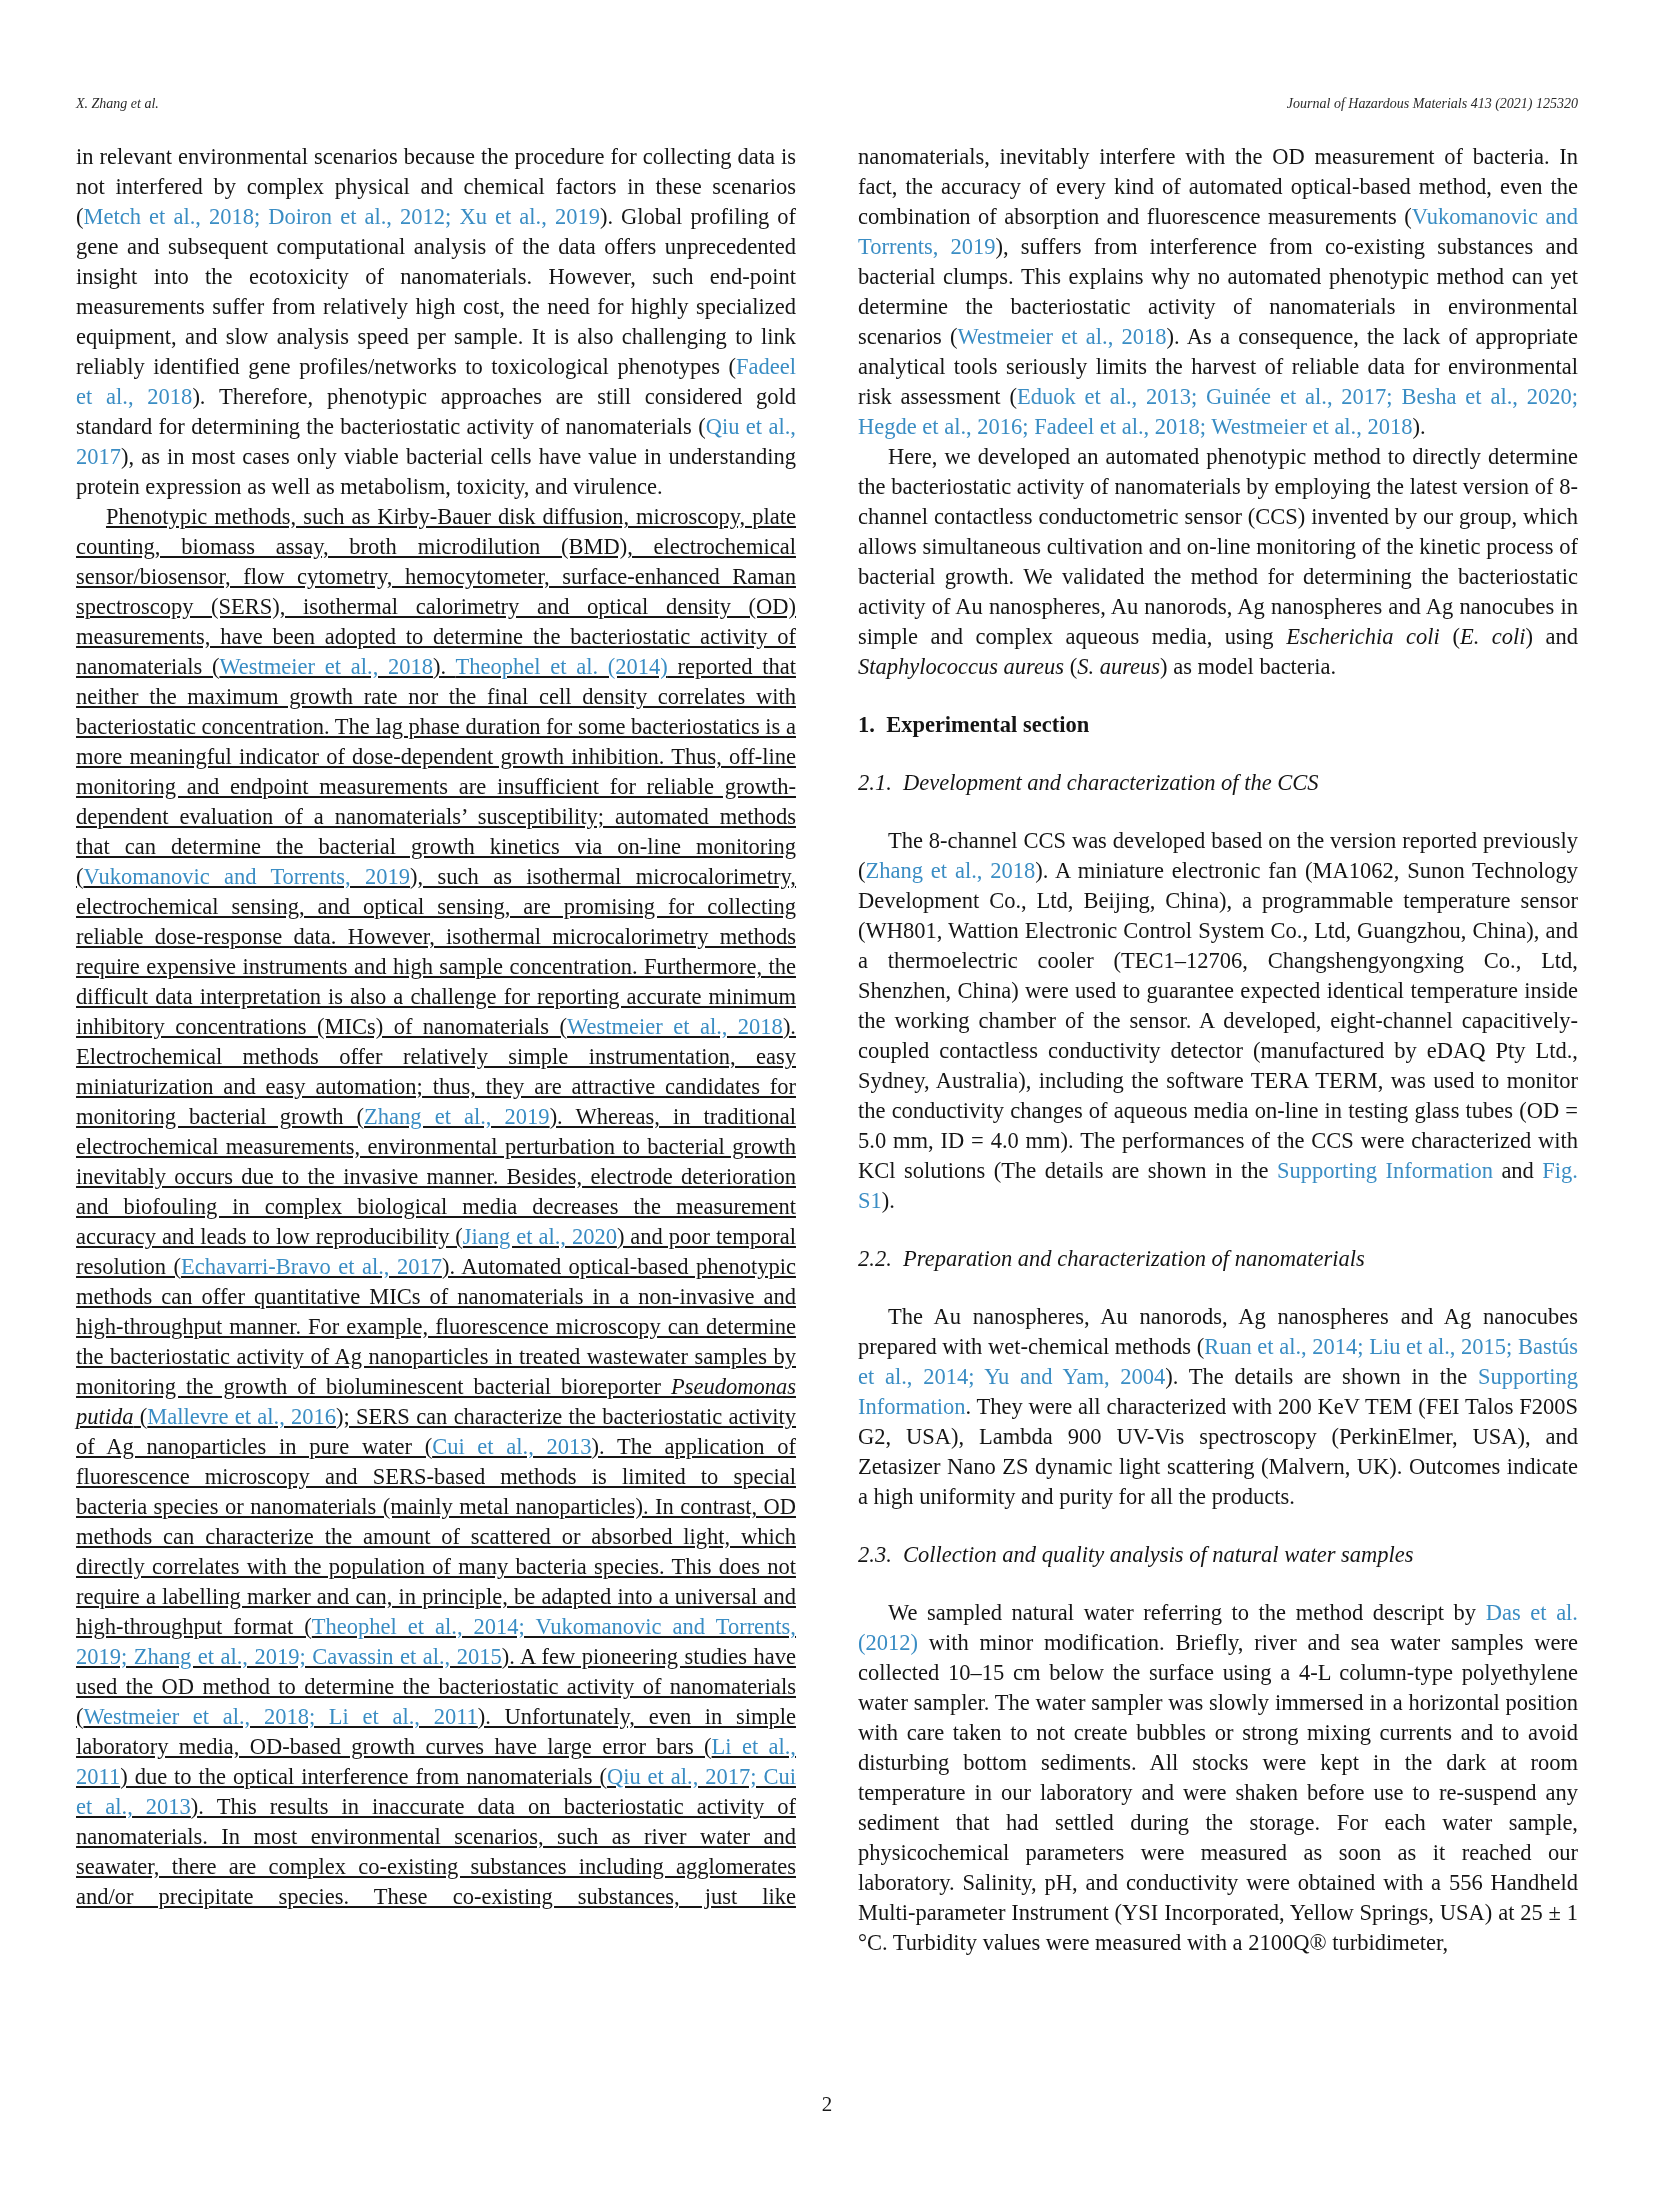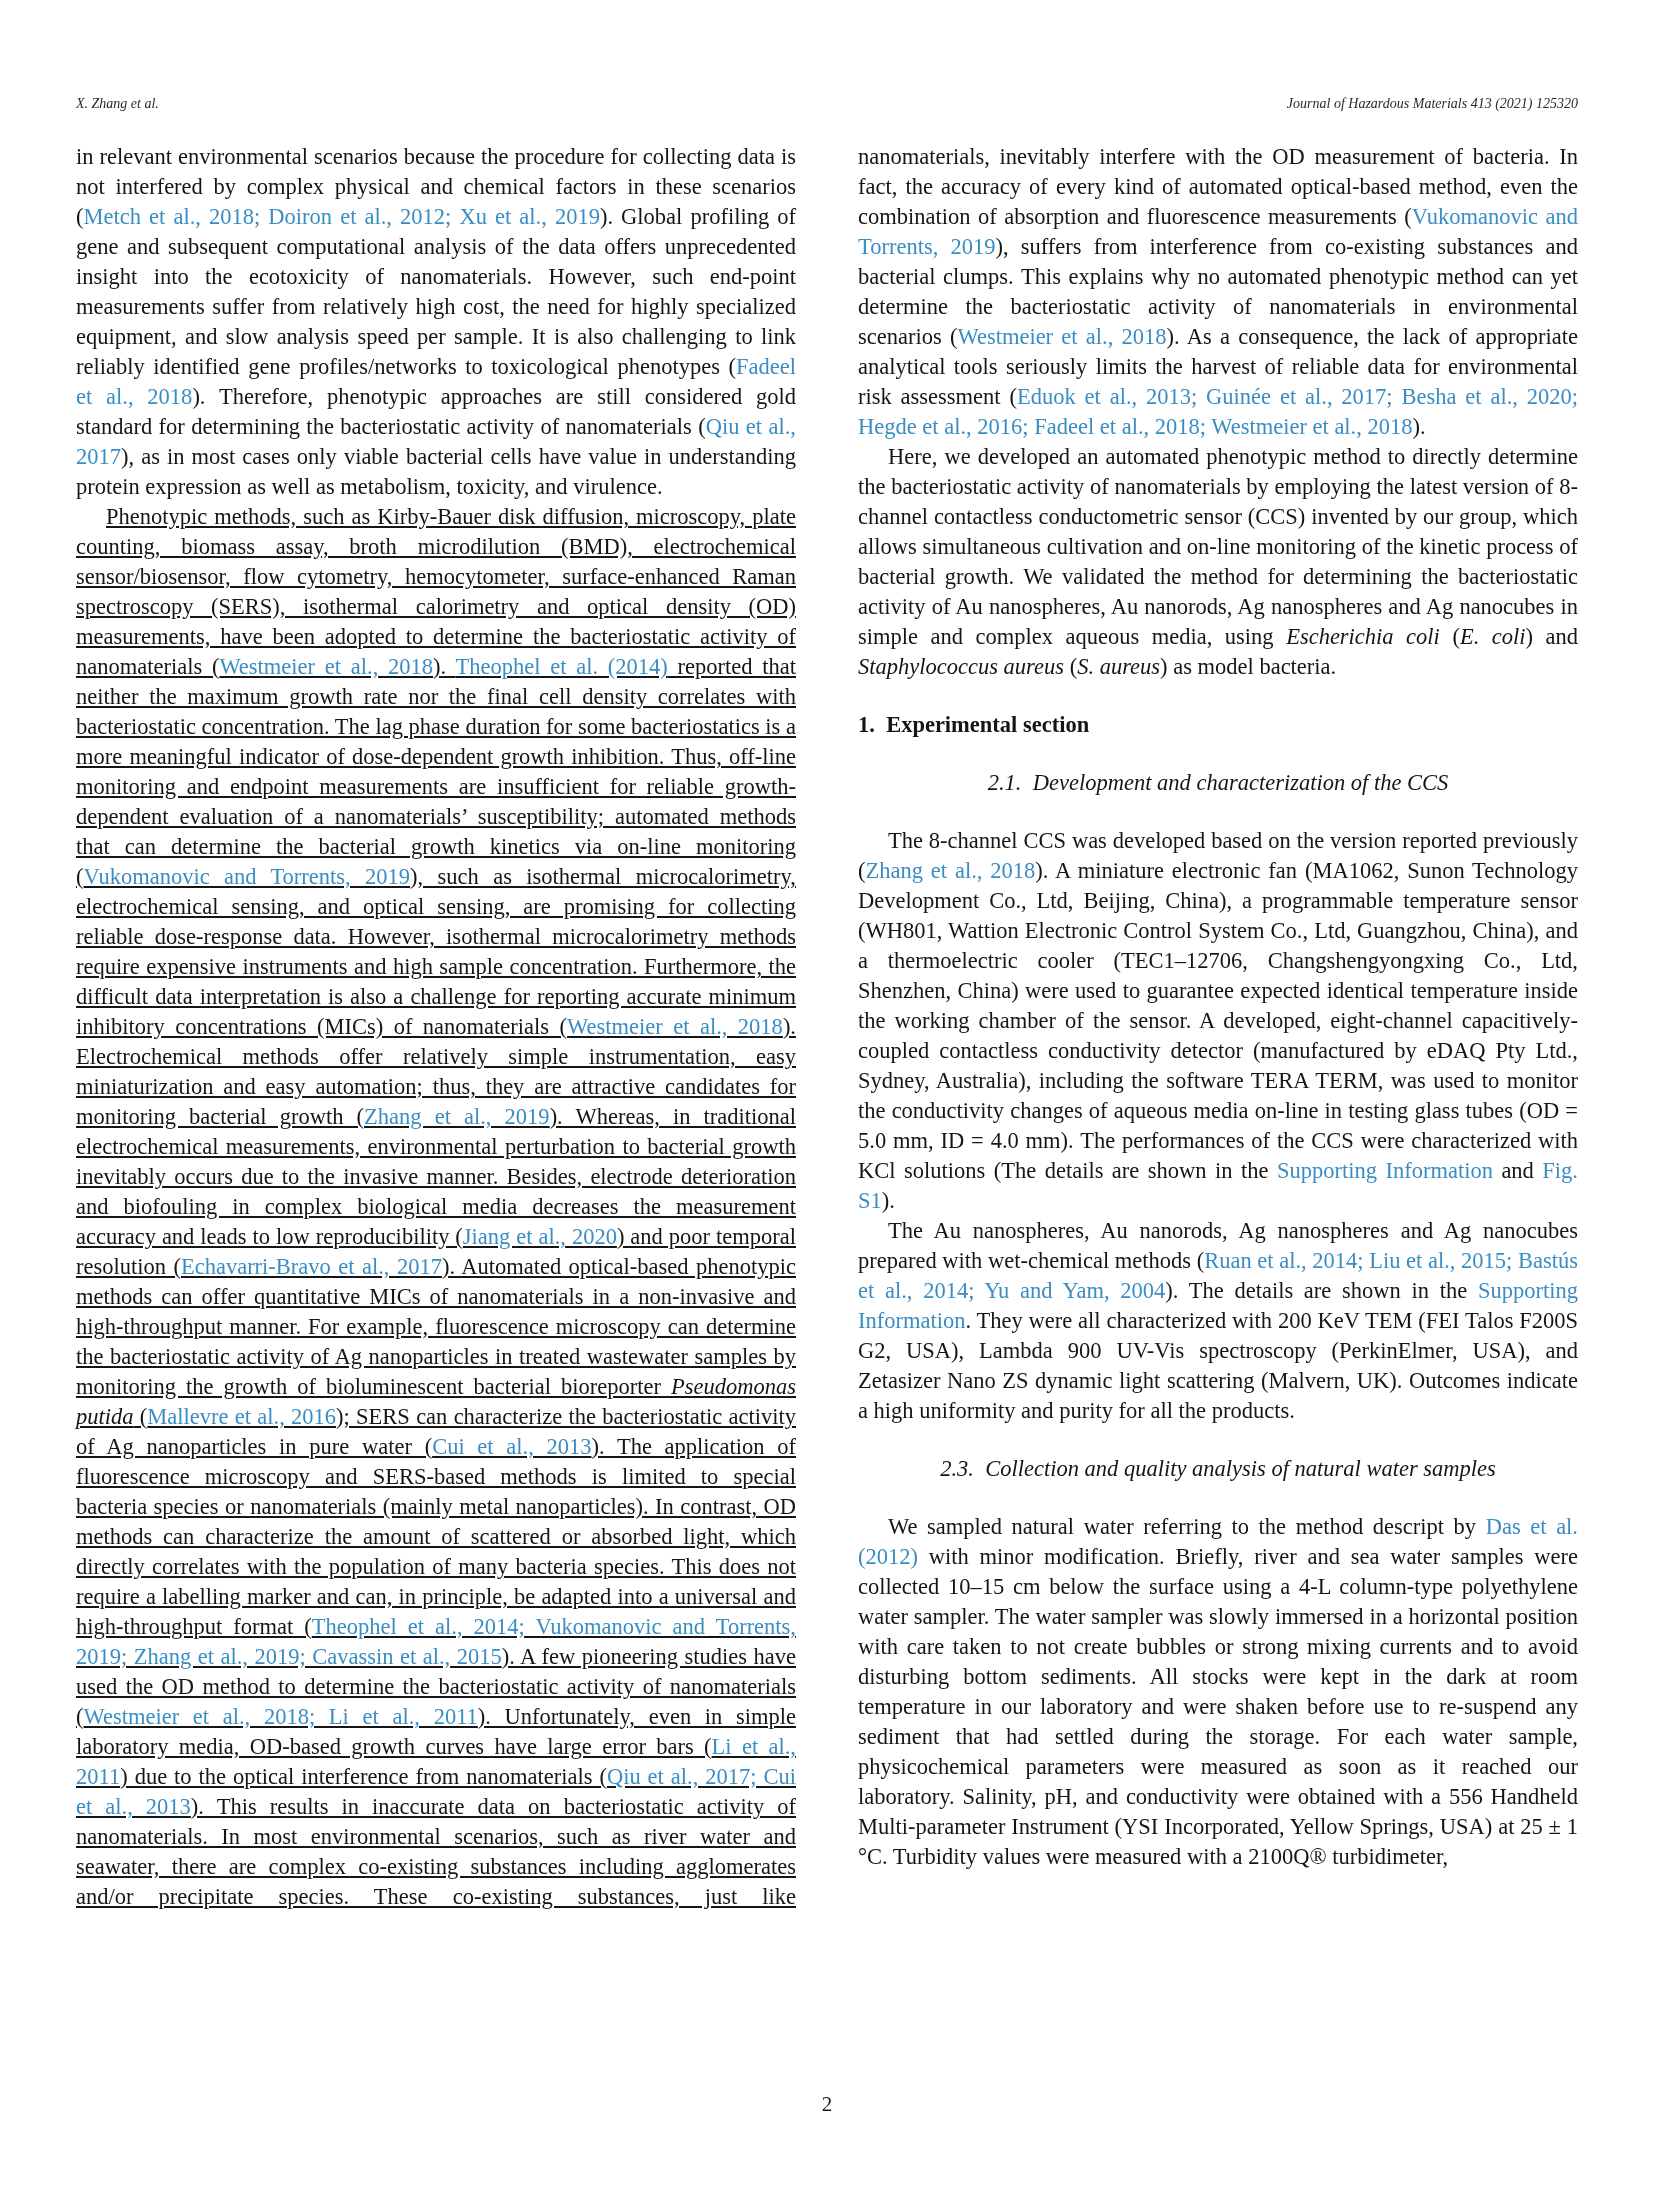--- a/index.html
+++ b/index.html
@@ -38,21 +38,21 @@
   .p.indent { text-indent: 30px; }
   .p.jl { text-align-last: justify; text-decoration: underline; }
   .cite { color: var(--link); }
   .it { font-style: italic; }
   .bh2 {
     font-weight: bold; font-size: 22.5px;
     margin: 28px 0 28px 0; text-align: left;
   }
   .bh3 {
     font-style: italic; font-weight: normal; font-size: 22.5px;
-    margin: 28px 0 28px 0; text-align: center;
+    margin: 28px 0 28px 0; text-align: left;
   }
   .col > :first-child { margin-top: 0; }
 
   .page-footer {
     position: absolute;
     top: 2092px; left: 0; width: 1654px;
     text-align: center; font-size: 21px; color: #1a1a1a;
   }
 </style>
 </head>
@@ -69,20 +69,21 @@
     <div class="col">
         <p class="p"><span>in relevant environmental scenarios because the procedure for collecting data is not interfered by complex physical and chemical factors in these scenarios (</span><span class="cite">Metch et al., 2018; Doiron et al., 2012; Xu et al., 2019</span><span>). Global profiling of gene and subsequent computational analysis of the data offers unprecedented insight into the ecotoxicity of nanomaterials. However, such end-point measurements suffer from relatively high cost, the need for highly specialized equipment, and slow analysis speed per sample. It is also challenging to link reliably identified gene profiles/networks to toxicological phenotypes (</span><span class="cite">Fadeel et al., 2018</span><span>). Therefore, phenotypic approaches are still considered gold standard for determining the bacteriostatic activity of nanomaterials (</span><span class="cite">Qiu et al., 2017</span><span>), as in most cases only viable bacterial cells have value in understanding protein expression as well as metabolism, toxicity, and virulence.</span></p>
         <p class="p indent jl"><span>Phenotypic methods, such as Kirby-Bauer disk diffusion, microscopy, plate counting, biomass assay, broth microdilution (BMD), electrochemical sensor/biosensor, flow cytometry, hemocytometer, surface-enhanced Raman spectroscopy (SERS), isothermal calorimetry and optical density (OD) measurements, have been adopted to determine the bacteriostatic activity of nanomaterials (</span><span class="cite">Westmeier et al., 2018</span><span>). </span><span class="cite">Theophel et al. (2014)</span><span> reported that neither the maximum growth rate nor the final cell density correlates with bacteriostatic concentration. The lag phase duration for some bacteriostatics is a more meaningful indicator of dose-dependent growth inhibition. Thus, off-line monitoring and endpoint measurements are insufficient for reliable growth-dependent evaluation of a nanomaterials’ susceptibility; automated methods that can determine the bacterial growth kinetics via on-line monitoring (</span><span class="cite">Vukomanovic and Torrents, 2019</span><span>), such as isothermal microcalorimetry, electrochemical sensing, and optical sensing, are promising for collecting reliable dose-response data. However, isothermal microcalorimetry methods require expensive instruments and high sample concentration. Furthermore, the difficult data interpretation is also a challenge for reporting accurate minimum inhibitory concentrations (MICs) of nanomaterials (</span><span class="cite">Westmeier et al., 2018</span><span>). Electrochemical methods offer relatively simple instrumentation, easy miniaturization and easy automation; thus, they are attractive candidates for monitoring bacterial growth (</span><span class="cite">Zhang et al., 2019</span><span>). Whereas, in traditional electrochemical measurements, environmental perturbation to bacterial growth inevitably occurs due to the invasive manner. Besides, electrode deterioration and biofouling in complex biological media decreases the measurement accuracy and leads to low reproducibility (</span><span class="cite">Jiang et al., 2020</span><span>) and poor temporal resolution (</span><span class="cite">Echavarri-Bravo et al., 2017</span><span>). Automated optical-based phenotypic methods can offer quantitative MICs of nanomaterials in a non-invasive and high-throughput manner. For example, fluorescence microscopy can determine the bacteriostatic activity of Ag nanoparticles in treated wastewater samples by monitoring the growth of bioluminescent bacterial bioreporter </span><span class="it">Pseudomonas putida</span><span> (</span><span class="cite">Mallevre et al., 2016</span><span>); SERS can characterize the bacteriostatic activity of Ag nanoparticles in pure water (</span><span class="cite">Cui et al., 2013</span><span>). The application of fluorescence microscopy and SERS-based methods is limited to special bacteria species or nanomaterials (mainly metal nanoparticles). In contrast, OD methods can characterize the amount of scattered or absorbed light, which directly correlates with the population of many bacteria species. This does not require a labelling marker and can, in principle, be adapted into a universal and high-throughput format (</span><span class="cite">Theophel et al., 2014; Vukomanovic and Torrents, 2019; Zhang et al., 2019; Cavassin et al., 2015</span><span>). A few pioneering studies have used the OD method to determine the bacteriostatic activity of nanomaterials (</span><span class="cite">Westmeier et al., 2018; Li et al., 2011</span><span>). Unfortunately, even in simple laboratory media, OD-based growth curves have large error bars (</span><span class="cite">Li et al., 2011</span><span>) due to the optical interference from nanomaterials (</span><span class="cite">Qiu et al., 2017; Cui et al., 2013</span><span>). This results in inaccurate data on bacteriostatic activity of nanomaterials. In most environmental scenarios, such as river water and seawater, there are complex co-existing substances including agglomerates and/or precipitate species. These co-existing substances, just like</span></p>
       </div>
     <div class="col">
         <p class="p"><span>nanomaterials, inevitably interfere with the OD measurement of bacteria. In fact, the accuracy of every kind of automated optical-based method, even the combination of absorption and fluorescence measurements (</span><span class="cite">Vukomanovic and Torrents, 2019</span><span>), suffers from interference from co-existing substances and bacterial clumps. This explains why no automated phenotypic method can yet determine the bacteriostatic activity of nanomaterials in environmental scenarios (</span><span class="cite">Westmeier et al., 2018</span><span>). As a consequence, the lack of appropriate analytical tools seriously limits the harvest of reliable data for environmental risk assessment (</span><span class="cite">Eduok et al., 2013; Guinée et al., 2017; Besha et al., 2020; Hegde et al., 2016; Fadeel et al., 2018; Westmeier et al., 2018</span><span>).</span></p>
         <p class="p indent"><span>Here, we developed an automated phenotypic method to directly determine the bacteriostatic activity of nanomaterials by employing the latest version of 8-channel contactless conductometric sensor (CCS) invented by our group, which allows simultaneous cultivation and on-line monitoring of the kinetic process of bacterial growth. We validated the method for determining the bacteriostatic activity of Au nanospheres, Au nanorods, Ag nanospheres and Ag nanocubes in simple and complex aqueous media, using </span><span class="it">Escherichia coli</span><span> (</span><span class="it">E. coli</span><span>) and </span><span class="it">Staphylococcus aureus</span><span> (</span><span class="it">S. aureus</span><span>) as model bacteria.</span></p>
         <div class="bh2">1. Experimental section</div>
         <div class="bh3">2.1. Development and characterization of the CCS</div>
         <p class="p indent"><span>The 8-channel CCS was developed based on the version reported previously (</span><span class="cite">Zhang et al., 2018</span><span>). A miniature electronic fan (MA1062, Sunon Technology Development Co., Ltd, Beijing, China), a programmable temperature sensor (WH801, Wattion Electronic Control System Co., Ltd, Guangzhou, China), and a thermoelectric cooler (TEC1–12706, Changshengyongxing Co., Ltd, Shenzhen, China) were used to guarantee expected identical temperature inside the working chamber of the sensor. A developed, eight-channel capacitively-coupled contactless conductivity detector (manufactured by eDAQ Pty Ltd., Sydney, Australia), including the software TERA TERM, was used to monitor the conductivity changes of aqueous media on-line in testing glass tubes (OD = 5.0 mm, ID = 4.0 mm). The performances of the CCS were characterized with KCl solutions (The details are shown in the </span><span class="cite">Supporting Information</span><span> and </span><span class="cite">Fig. S1</span><span>).</span></p>
+        <div class="bh3">2.2. Preparation and characterization of nanomaterials</div>
         <p class="p indent"><span>The Au nanospheres, Au nanorods, Ag nanospheres and Ag nanocubes prepared with wet-chemical methods (</span><span class="cite">Ruan et al., 2014; Liu et al., 2015; Bastús et al., 2014; Yu and Yam, 2004</span><span>). The details are shown in the </span><span class="cite">Supporting Information</span><span>. They were all characterized with 200 KeV TEM (FEI Talos F200S G2, USA), Lambda 900 UV-Vis spectroscopy (PerkinElmer, USA), and Zetasizer Nano ZS dynamic light scattering (Malvern, UK). Outcomes indicate a high uniformity and purity for all the products.</span></p>
         <div class="bh3">2.3. Collection and quality analysis of natural water samples</div>
         <p class="p indent"><span>We sampled natural water referring to the method descript by </span><span class="cite">Das et al. (2012)</span><span> with minor modification. Briefly, river and sea water samples were collected 10–15 cm below the surface using a 4-L column-type polyethylene water sampler. The water sampler was slowly immersed in a horizontal position with care taken to not create bubbles or strong mixing currents and to avoid disturbing bottom sediments. All stocks were kept in the dark at room temperature in our laboratory and were shaken before use to re-suspend any sediment that had settled during the storage. For each water sample, physicochemical parameters were measured as soon as it reached our laboratory. Salinity, pH, and conductivity were obtained with a 556 Handheld Multi-parameter Instrument (YSI Incorporated, Yellow Springs, USA) at 25 ± 1 °C. Turbidity values were measured with a 2100Q® turbidimeter,</span></p>
       </div>
   </main>
 
   <footer class="page-footer">
     <span>2</span>
   </footer>
 

